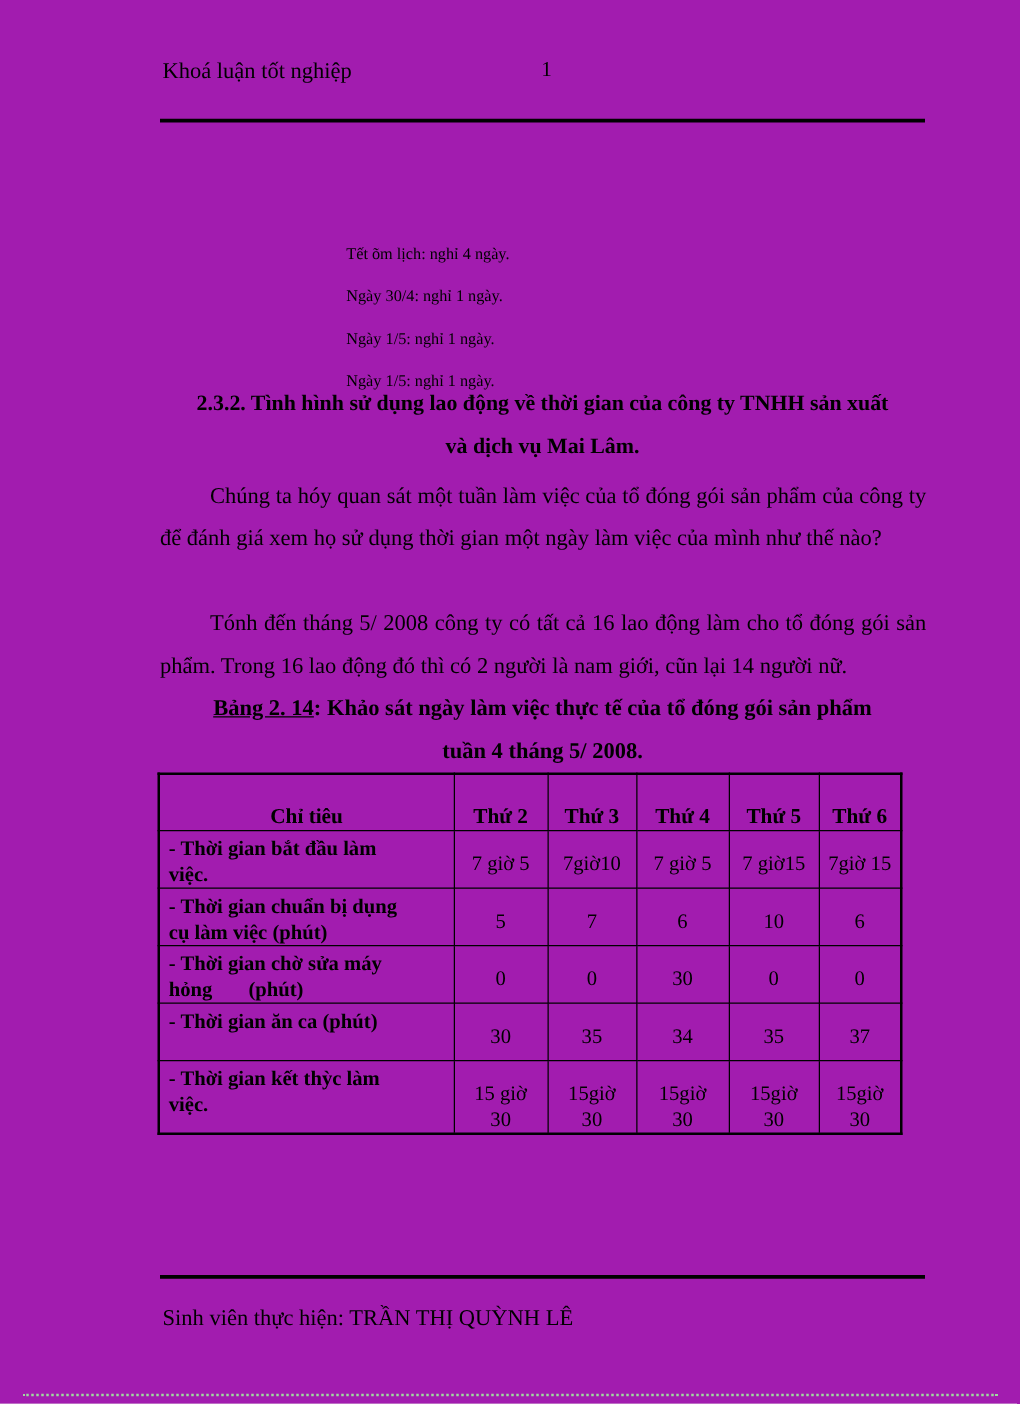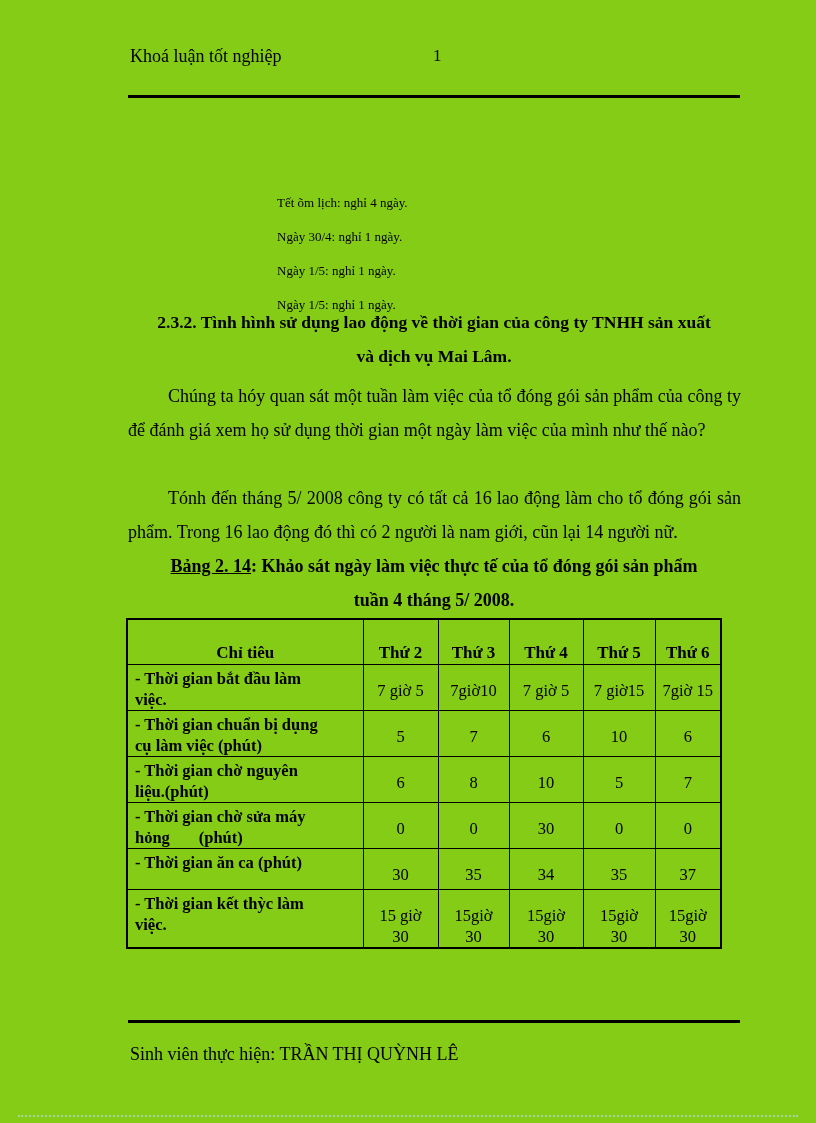--- a/index.html
+++ b/index.html
@@ -2,21 +2,21 @@
 <html><head>
 <meta charset="utf-8">
 <style>
   * { margin: 0; padding: 0; box-sizing: border-box; }
   html, body { background: #e8e8e8; }
   body { font-family: "Liberation Serif", serif; color: #000; }
   .page {
     position: relative;
     width: 816px;
     height: 1123px;
-    background: #84cc16;
+    background: #a21caf;
     margin: 0 auto;
     overflow: hidden;
   }
   .hdr-title { position: absolute; left: 130px; top: 46px; font-size: 18px; }
   .hdr-page  { position: absolute; left: 433px; top: 46px; font-size: 17px; }
   .rule { position: absolute; left: 128px; width: 612px; height: 3px; background: #000; }
   .rule-top { top: 95px; }
   .rule-bottom { top: 1020px; }
   .holidays { position: absolute; left: 277px; top: 141px; font-size: 13px; line-height: 34px; margin-top: 45px; }
   .heading {
@@ -117,29 +117,20 @@
         <tr>
           <td class="lbl">- Thời gian chuẩn bị dụng
 cụ làm việc (phút)</td>
           <td class="val">5</td>
           <td class="val">7</td>
           <td class="val">6</td>
           <td class="val">10</td>
           <td class="val">6</td>
         </tr>
         <tr>
-          <td class="lbl">- Thời gian chờ nguyên
-liệu.(phút)</td>
-          <td class="val">6</td>
-          <td class="val">8</td>
-          <td class="val">10</td>
-          <td class="val">5</td>
-          <td class="val">7</td>
-        </tr>
-        <tr>
           <td class="lbl">- Thời gian chờ sửa máy
 hỏng       (phút)</td>
           <td class="val">0</td>
           <td class="val">0</td>
           <td class="val">30</td>
           <td class="val">0</td>
           <td class="val">0</td>
         </tr>
         <tr>
           <td class="lbl">- Thời gian ăn ca (phút)</td>

